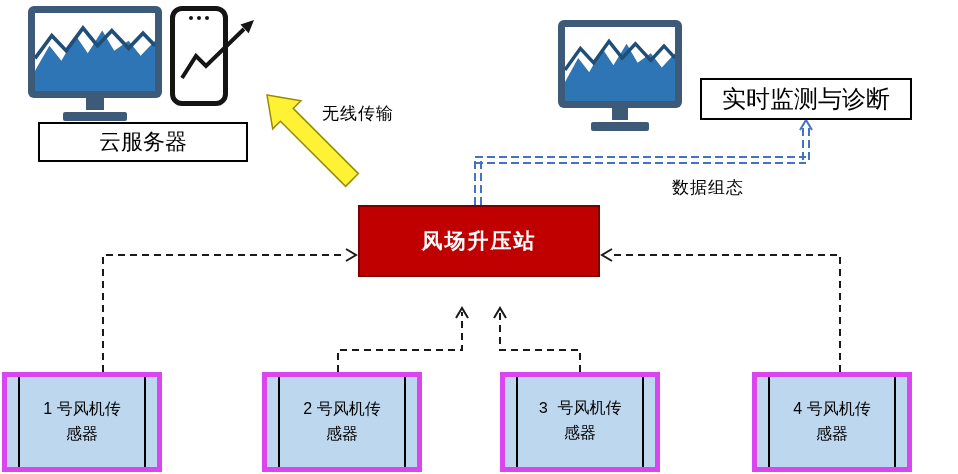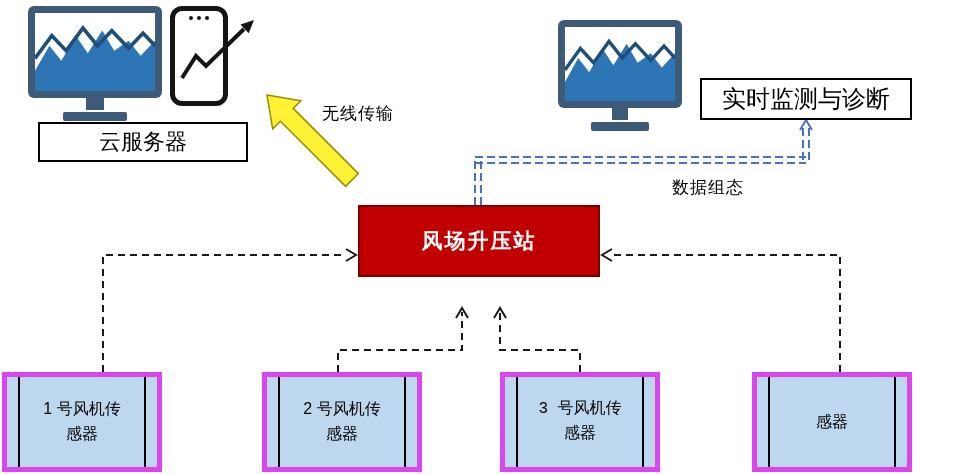--- a/index.html
+++ b/index.html
@@ -140,16 +140,17 @@
   </div>
   <div class="sensor" style="left:262px;">
     <div>2 号风机传</div>
     <div>感器</div>
   </div>
   <div class="sensor" style="left:500px;font-family:Liberation Mono, monospace;">
     <div>3 号风机传</div>
     <div>感器</div>
   </div>
   <div class="sensor" style="left:752px;">
+    <div>4 号风机传</div>
     <div>感器</div>
   </div>
 
 </div>
 
 </body></html>

